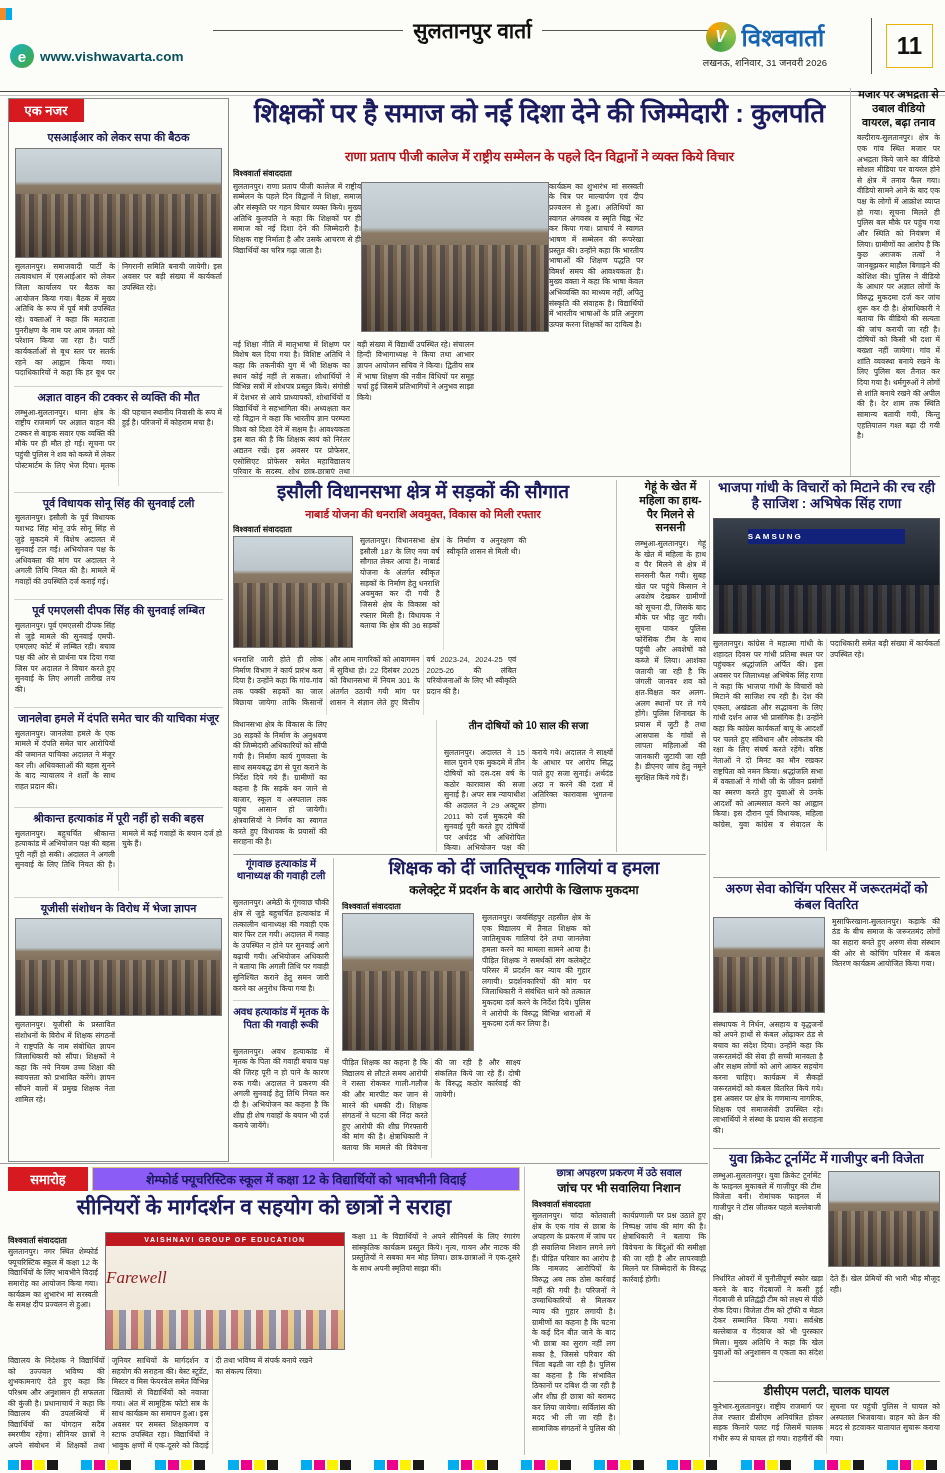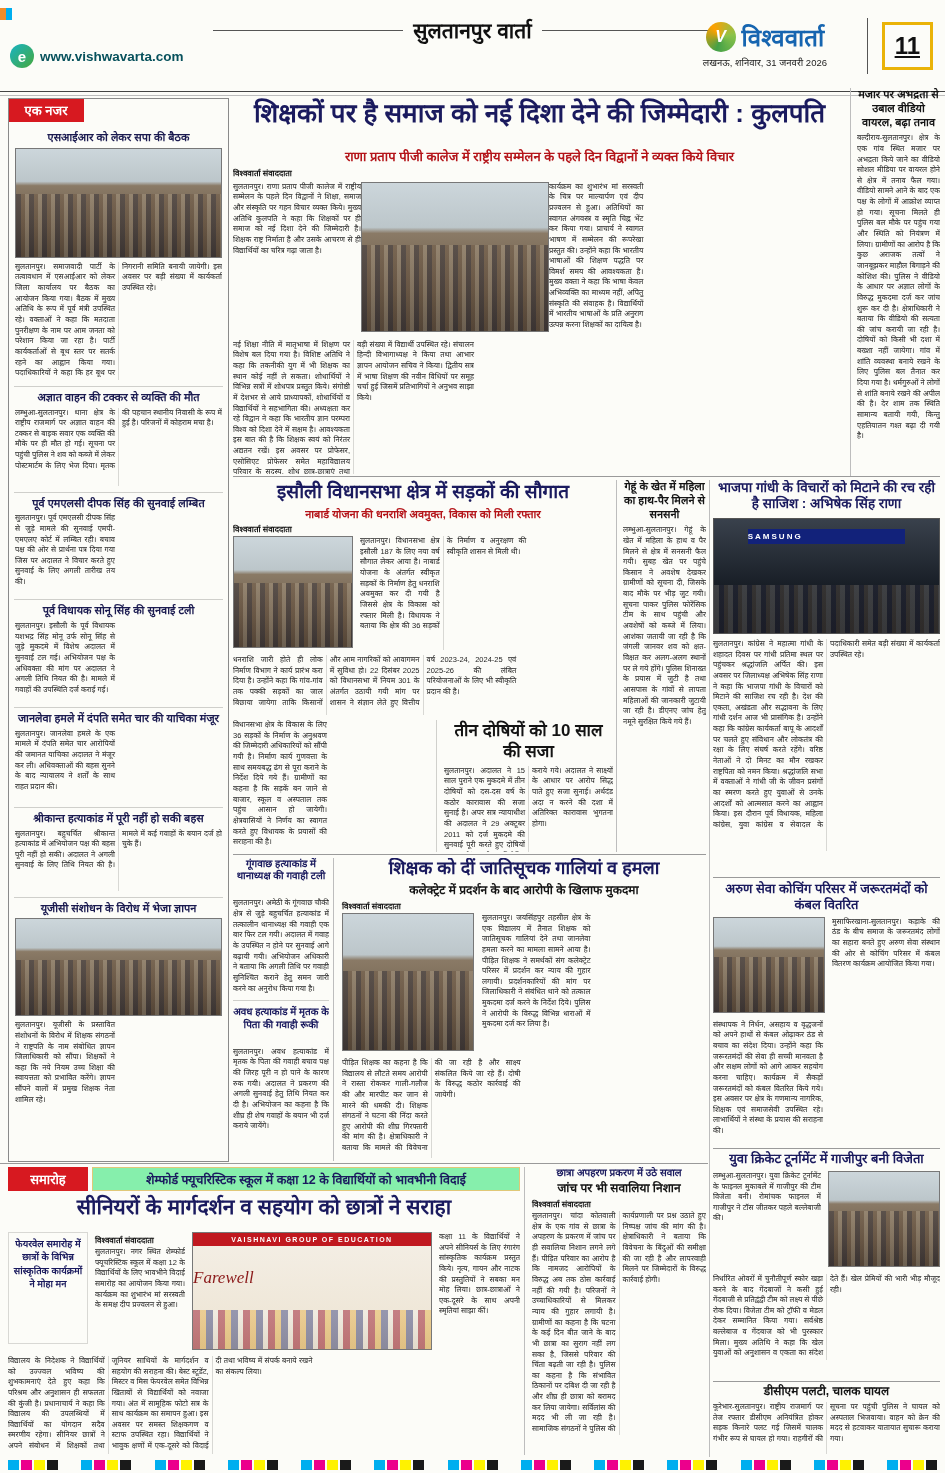--- a/index.html
+++ b/index.html
@@ -15,21 +15,21 @@
   .section-title { font-size:21px; font-weight:bold; color:#101010; white-space:nowrap; }
   .site { position:absolute; left:10px; top:44px; display:flex; align-items:center; gap:6px; }
   .elogo { width:24px; height:24px; border-radius:50%; background:linear-gradient(135deg,#18b3c4,#46a83c); color:#fff; font-weight:bold; font-size:15px; display:flex; align-items:center; justify-content:center; }
   .url { font-size:13.5px; font-weight:bold; color:#07515c; }
   .brand-wrap { position:absolute; right:118px; top:20px; text-align:center; }
   .brand-row { display:flex; align-items:center; justify-content:center; gap:6px; }
   .vlogo { width:30px; height:30px; border-radius:50%; background:conic-gradient(from 200deg,#43a047,#ffa000,#8bc34a,#43a047); color:#fff; font-weight:bold; font-style:italic; font-size:16px; display:flex; align-items:center; justify-content:center; }
   .brand-name { font-size:24px; font-weight:bold; color:#1665b0; }
   .dateline { font-size:9.5px; color:#222; margin-top:3px; }
   .pagenum-wrap { position:absolute; right:12px; top:18px; border-left:1px solid #555; padding-left:14px; height:56px; display:flex; align-items:center; }
-  .pagenum { font-size:24px; font-weight:bold; border:3px solid #eab308; padding:7px 10px; color:#111;text-decoration:underline; }
+  .pagenum { font-size:24px; font-weight:bold; border:1px solid #eab308; padding:7px 10px; color:#111; }
   .corner-mark { position:absolute; left:0; top:8px; display:flex; }
   .corner-mark div { width:6px; height:12px; }
 
   
   .hline { position:absolute; height:1px; background:#9a9a9a; }
   .vline { position:absolute; width:1px; background:#bdbdbd; }
   .body-txt { font-size:7.5px; line-height:1.42; text-align:justify; color:#242424; overflow:hidden; column-fill:auto; }
   .cols-2 { columns:2; column-gap:7px; column-rule:1px solid #d8d8d4; }
   .cols-3 { columns:3; column-gap:7px; column-rule:1px solid #d8d8d4; }
   .cols-4 { columns:4; column-gap:7px; column-rule:1px solid #d8d8d4; }
@@ -79,24 +79,24 @@
   
   .isauli { left:233px; top:480px; width:380px; height:372px; overflow:hidden; }
   .isauli-h { font-size:19px; }
   .isauli-sub { font-size:11px; margin-top:3px; }
   .isauli-r1 { display:flex; gap:7px; height:114px; margin-top:2px; }
   .isauli-fig { width:120px; height:112px; flex:none; }
   .isauli-r2 { height:60px; margin-top:5px; }
   .isauli-r3 { display:flex; gap:8px; height:150px; margin-top:5px; }
   .isauli-b3 { width:195px; height:150px; }
   .teen { width:177px; border-left:1px solid #d0d0cc; padding-left:7px; }
-  .teen-h { font-size:17px; margin-bottom:3px; }
+  .teen-h { font-size:10px; margin-bottom:15px; }
   .teen-b { height:118px; }
 
-  .gehu { left:616px; top:480px; width:90px; height:372px; border-left:1px solid #bdbdbd; padding-left:6px; overflow:hidden; }
+  .gehu { left:616px; top:480px; width:90px; height:372px; border-left:1px solid #bdbdbd; padding-left:18px; overflow:hidden; }
   .gehu-h { font-size:11px; }
   .gehu-b { height:300px; margin-top:4px; }
 
   .bjp { left:713px; top:480px; width:227px; height:395px; overflow:hidden; }
   .bjp-h { font-size:13.5px; }
   .bjp-fig { height:116px; margin:5px 0; }
   .bjp-b { height:212px; }
 
   
   .leftcourt { left:233px; top:858px; width:96px; height:303px; overflow:hidden; }
@@ -122,21 +122,21 @@
   .cricket-row { display:flex; gap:7px; height:98px; margin-top:4px; }
   .cricket-fig { width:112px; height:96px; flex:none; }
   .cricket-b2 { height:86px; margin-top:5px; }
 
   .dcm { left:713px; top:1384px; width:227px; height:73px; overflow:hidden; }
   .dcm-h { font-size:12px; margin-bottom:3px; }
   .dcm-b { height:52px; }
 
   
   .sam-tag { left:8px; top:1167px; width:80px; height:24px; font-size:13px; }
-  .sam-banner { left:92px; top:1167px; width:428px; height:24px; background:#86efac; color:#1a1a5e; font-weight:bold; font-size:12.5px; display:flex; align-items:center; justify-content:center; border:1px solid #e0c878; }
+  .sam-banner { left:92px; top:1167px; width:428px; height:24px; background:#8b5cf6; color:#1a1a5e; font-weight:bold; font-size:12.5px; display:flex; align-items:center; justify-content:center; border:1px solid #e0c878; }
   .sam-headline { left:8px; top:1194px; width:512px; height:34px; font-size:21px; }
   .sam-row1 { left:8px; top:1232px; width:512px; height:120px; display:flex; gap:7px; }
   .side-note { width:80px; font-size:9.5px; font-weight:bold; color:#1a1a5e; line-height:1.4; text-align:center; border:1px solid #d8d8d4; padding:4px 3px; height:112px; }
   .sam-c1 { width:90px; height:120px; }
   .sam-fig { width:240px; height:118px; flex:none; }
   .sam-c2 { flex:1; height:120px; }
   .sam-row2 { left:8px; top:1356px; width:512px; height:98px; }
 
   .chhatra { left:524px; top:1167px; width:182px; height:288px; border-left:1px solid #bdbdbd; padding-left:7px; overflow:hidden; }
   .chh-h { font-size:10px; }
@@ -188,27 +188,27 @@
       <div class="photo sb-photo"></div>
       <div class="body-txt cols-2" style="height:118px">सुलतानपुर। समाजवादी पार्टी के तत्वावधान में एसआईआर को लेकर जिला कार्यालय पर बैठक का आयोजन किया गया। बैठक में मुख्य अतिथि के रूप में पूर्व मंत्री उपस्थित रहे। वक्ताओं ने कहा कि मतदाता पुनरीक्षण के नाम पर आम जनता को परेशान किया जा रहा है। पार्टी कार्यकर्ताओं से बूथ स्तर पर सतर्क रहने का आह्वान किया गया। पदाधिकारियों ने कहा कि हर बूथ पर निगरानी समिति बनायी जायेगी। इस अवसर पर बड़ी संख्या में कार्यकर्ता उपस्थित रहे।</div>
     </div>
 
     <div class="sb-item">
       <h3 class="sb-title">अज्ञात वाहन की टक्कर से व्यक्ति की मौत</h3>
       <div class="body-txt cols-2" style="height:78px">लम्भुआ-सुलतानपुर। थाना क्षेत्र के राष्ट्रीय राजमार्ग पर अज्ञात वाहन की टक्कर से बाइक सवार एक व्यक्ति की मौके पर ही मौत हो गई। सूचना पर पहुंची पुलिस ने शव को कब्जे में लेकर पोस्टमार्टम के लिए भेज दिया। मृतक की पहचान स्थानीय निवासी के रूप में हुई है। परिजनों में कोहराम मचा है।</div>
     </div>
 
     <div class="sb-item">
+      <h3 class="sb-title">पूर्व विधायक सोनू सिंह की सुनवाई टली</h3>
+      <div class="body-txt cols-2" style="height:80px">सुलतानपुर। इसौली के पूर्व विधायक यशभद्र सिंह मोनू उर्फ सोनू सिंह से जुड़े मुकदमे में विशेष अदालत में सुनवाई टल गई। अभियोजन पक्ष के अधिवक्ता की मांग पर अदालत ने अगली तिथि नियत की है। मामले में गवाहों की उपस्थिति दर्ज कराई गई।</div>
+    </div>
+
+    <div class="sb-item">
       <h3 class="sb-title">पूर्व एमएलसी दीपक सिंह की सुनवाई लम्बित</h3>
       <div class="body-txt cols-2" style="height:80px">सुलतानपुर। पूर्व एमएलसी दीपक सिंह से जुड़े मामले की सुनवाई एमपी-एमएलए कोर्ट में लम्बित रही। बचाव पक्ष की ओर से प्रार्थना पत्र दिया गया जिस पर अदालत ने विचार करते हुए सुनवाई के लिए अगली तारीख तय की।</div>
-    </div>
-
-    <div class="sb-item">
-      <h3 class="sb-title">पूर्व विधायक सोनू सिंह की सुनवाई टली</h3>
-      <div class="body-txt cols-2" style="height:80px">सुलतानपुर। इसौली के पूर्व विधायक यशभद्र सिंह मोनू उर्फ सोनू सिंह से जुड़े मुकदमे में विशेष अदालत में सुनवाई टल गई। अभियोजन पक्ष के अधिवक्ता की मांग पर अदालत ने अगली तिथि नियत की है। मामले में गवाहों की उपस्थिति दर्ज कराई गई।</div>
     </div>
 
     <div class="sb-item">
       <h3 class="sb-title">जानलेवा हमले में दंपति समेत चार की याचिका मंजूर</h3>
       <div class="body-txt cols-2" style="height:72px">सुलतानपुर। जानलेवा हमले के एक मामले में दंपति समेत चार आरोपियों की जमानत याचिका अदालत ने मंजूर कर ली। अधिवक्ताओं की बहस सुनने के बाद न्यायालय ने शर्तों के साथ राहत प्रदान की।</div>
     </div>
 
     <div class="sb-item">
       <h3 class="sb-title">श्रीकान्त हत्याकांड में पूरी नहीं हो सकी बहस</h3>
       <div class="body-txt cols-2" style="height:62px">सुलतानपुर। बहुचर्चित श्रीकान्त हत्याकांड में अभियोजन पक्ष की बहस पूरी नहीं हो सकी। अदालत ने अगली सुनवाई के लिए तिथि नियत की है। मामले में कई गवाहों के बयान दर्ज हो चुके हैं।</div>
@@ -323,21 +323,20 @@
     <div class="body-txt cols-4 shik-b2">पीड़ित शिक्षक का कहना है कि विद्यालय से लौटते समय आरोपी ने रास्ता रोककर गाली-गलौज की और मारपीट कर जान से मारने की धमकी दी। शिक्षक संगठनों ने घटना की निंदा करते हुए आरोपी की शीघ्र गिरफ्तारी की मांग की है। क्षेत्राधिकारी ने बताया कि मामले की विवेचना की जा रही है और साक्ष्य संकलित किये जा रहे हैं। दोषी के विरुद्ध कठोर कार्रवाई की जायेगी।</div>
   </section>
 
   <div class="hline" style="left:0;top:1163px;width:708px"></div>
 
   <div class="red-tag abs sam-tag">समारोह</div>
   <div class="abs sam-banner">शेम्फोर्ड फ्यूचरिस्टिक स्कूल में कक्षा 12 के विद्यार्थियों को भावभीनी विदाई</div>
   <h2 class="abs hl-navy sam-headline">सीनियरों के मार्गदर्शन व सहयोग को छात्रों ने सराहा</h2>
 
   <div class="abs sam-row1">
-    <div class="side-note">फेयरवेल समारोह में छात्रों के विभिन्न सांस्कृतिक कार्यक्रमों ने मोहा मन</div>
     <div class="sam-c1">
       <div class="byline">विश्ववार्ता संवाददाता</div>
       <div class="body-txt" style="height:104px">सुलतानपुर। नगर स्थित शेम्फोर्ड फ्यूचरिस्टिक स्कूल में कक्षा 12 के विद्यार्थियों के लिए भावभीने विदाई समारोह का आयोजन किया गया। कार्यक्रम का शुभारंभ मां सरस्वती के समक्ष दीप प्रज्वलन से हुआ।</div>
     </div>
     <figure class="photo-stage sam-fig">
       <div class="stage-banner">VAISHNAVI GROUP OF EDUCATION</div>
       <div class="stage-script">Farewell</div>
     </figure>
     <div class="body-txt sam-c2">कक्षा 11 के विद्यार्थियों ने अपने सीनियर्स के लिए रंगारंग सांस्कृतिक कार्यक्रम प्रस्तुत किये। नृत्य, गायन और नाटक की प्रस्तुतियों ने सबका मन मोह लिया। छात्र-छात्राओं ने एक-दूसरे के साथ अपनी स्मृतियां साझा कीं।</div>
   </div>

